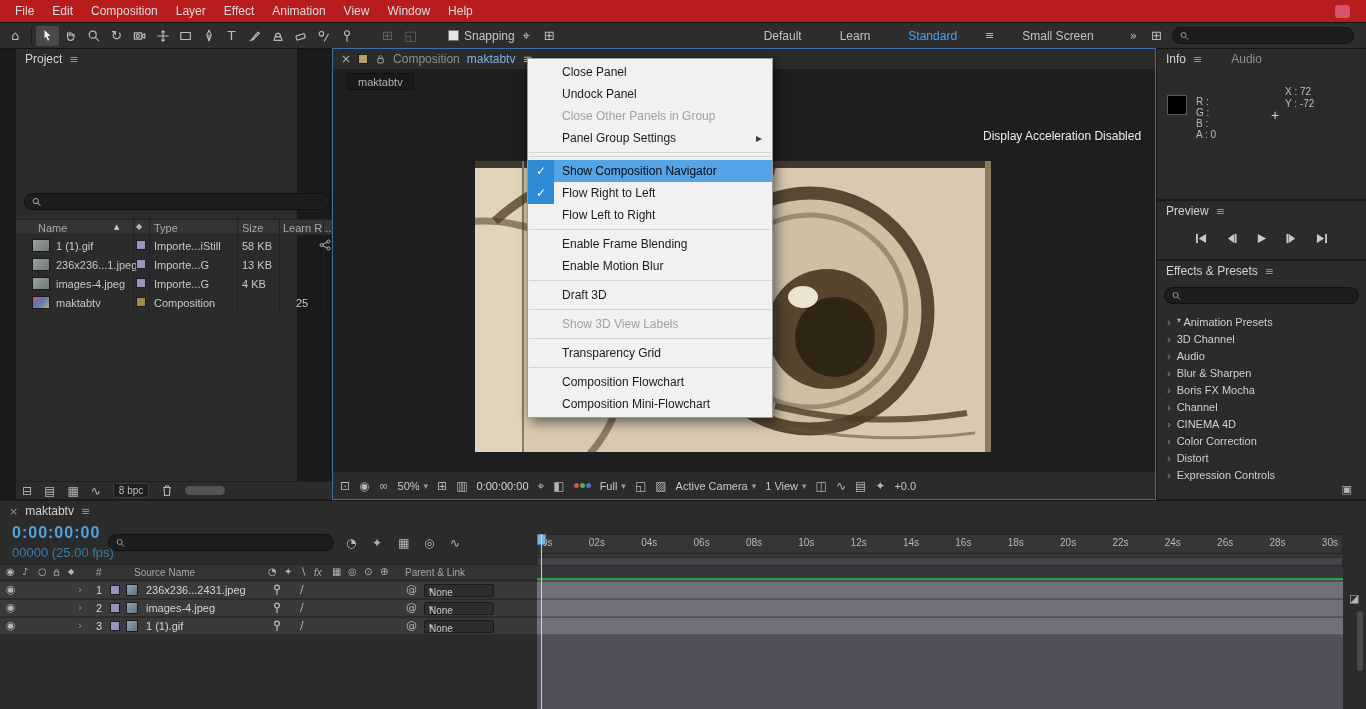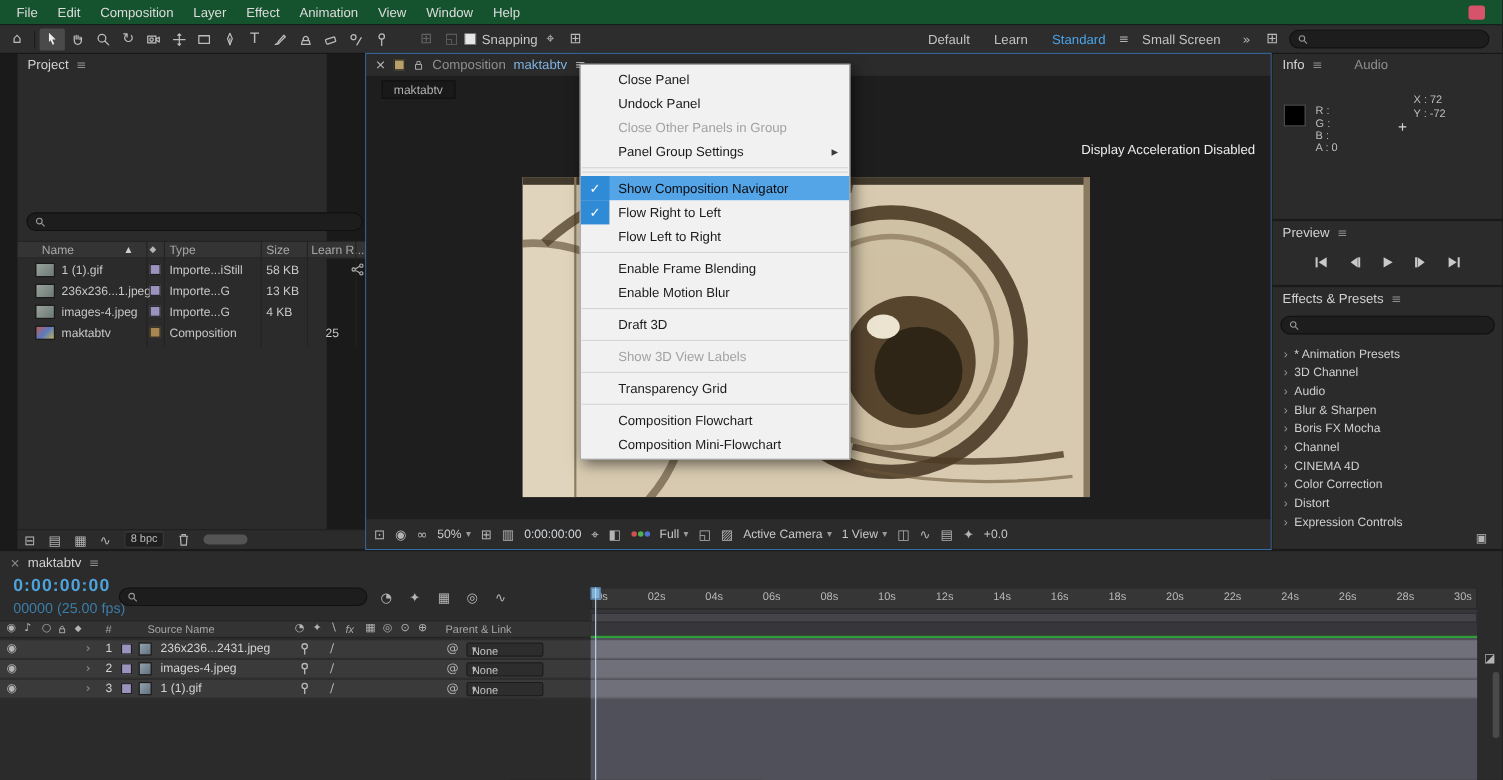--- a/index.html
+++ b/index.html
@@ -2,33 +2,33 @@
 <html><head>
 <meta charset="utf-8">
 <style>
 *{margin:0;padding:0;box-sizing:border-box}
 body{width:1366px;height:709px;background:#161616;font-family:"Liberation Sans","DejaVu Sans",sans-serif;overflow:hidden}
 #app{position:relative;width:1366px;height:709px;background:#1a1a1a;color:#c6c6c6;font-size:12px}
 .gi{font-family:"DejaVu Sans",sans-serif;color:#b4b4b4;line-height:1;display:inline-flex;align-items:center;justify-content:center}
 .dim{opacity:.38}
 svg{display:block}
 
-.menubar{position:absolute;left:0;top:0;width:1366px;height:23px;background:#14532d;display:flex;align-items:center;padding:0 6px;border-bottom:1px solid #141414}
+.menubar{position:absolute;left:0;top:0;width:1366px;height:23px;background:#b91c1c;display:flex;align-items:center;padding:0 6px;border-bottom:1px solid #141414}
 .menubar .mi{padding:3px 9px;color:#dcdcdc;font-size:12px;cursor:default}
 .mb-badge{margin-left:auto;width:15px;height:13px;border-radius:3px;background:#d6536b;margin-right:10px}
 
 .toolbar{position:absolute;left:0;top:23px;width:1366px;height:26px;background:#2d2d2d;display:flex;align-items:center;padding:0 4px;border-bottom:1px solid #141414}
 .ticon{width:23px;height:20px;display:flex;align-items:center;justify-content:center;font-size:13px;color:#bcbcbc}
 .ticon svg{width:14px;height:14px;stroke:#bcbcbc;fill:none;stroke-width:1.3;stroke-linecap:round;stroke-linejoin:round}
 .ticon.active{background:#4a4a4a;border-radius:2px}
 .ticon.active svg{stroke:#f0f0f0}
 .tsep{width:1px;height:16px;background:#1c1c1c;margin:0 4px}
-.snap{display:flex;align-items:center;gap:5px;color:#c6c6c6}
+.snap{display:flex;align-items:center;gap:5px;margin-left:26px;color:#c6c6c6}
 .cb{width:11px;height:11px;background:#e6e6e6;border:1px solid #777;border-radius:1px}
-.ws{display:flex;align-items:center;gap:2px;margin-left:auto}
+.ws{display:flex;align-items:center;gap:18px;margin-left:auto}
 .ws .wlabel{padding:3px 10px;color:#c2c2c2}
 .ws .wlabel.active{color:#4aa3e8}
 .searchbox{display:flex;align-items:center;gap:5px;background:#1d1d1d;border:1px solid #111;border-radius:9px;height:17px;padding:0 7px}
 .searchbox svg{width:10px;height:10px;stroke:#9a9a9a;fill:none;stroke-width:1.5}
 .searchbox input{background:transparent;border:none;outline:none;color:#ddd;font-size:11px;width:100%;font-family:inherit}
 
 .panel{position:absolute;background:#2b2b2b}
 .phead{height:20px;display:flex;align-items:center;gap:7px;padding:0 9px;font-size:12px;color:#d2d2d2}
 .phead .gi{font-size:11px;color:#8f8f8f}
 .ptab-dim{color:#8f8f8f}

